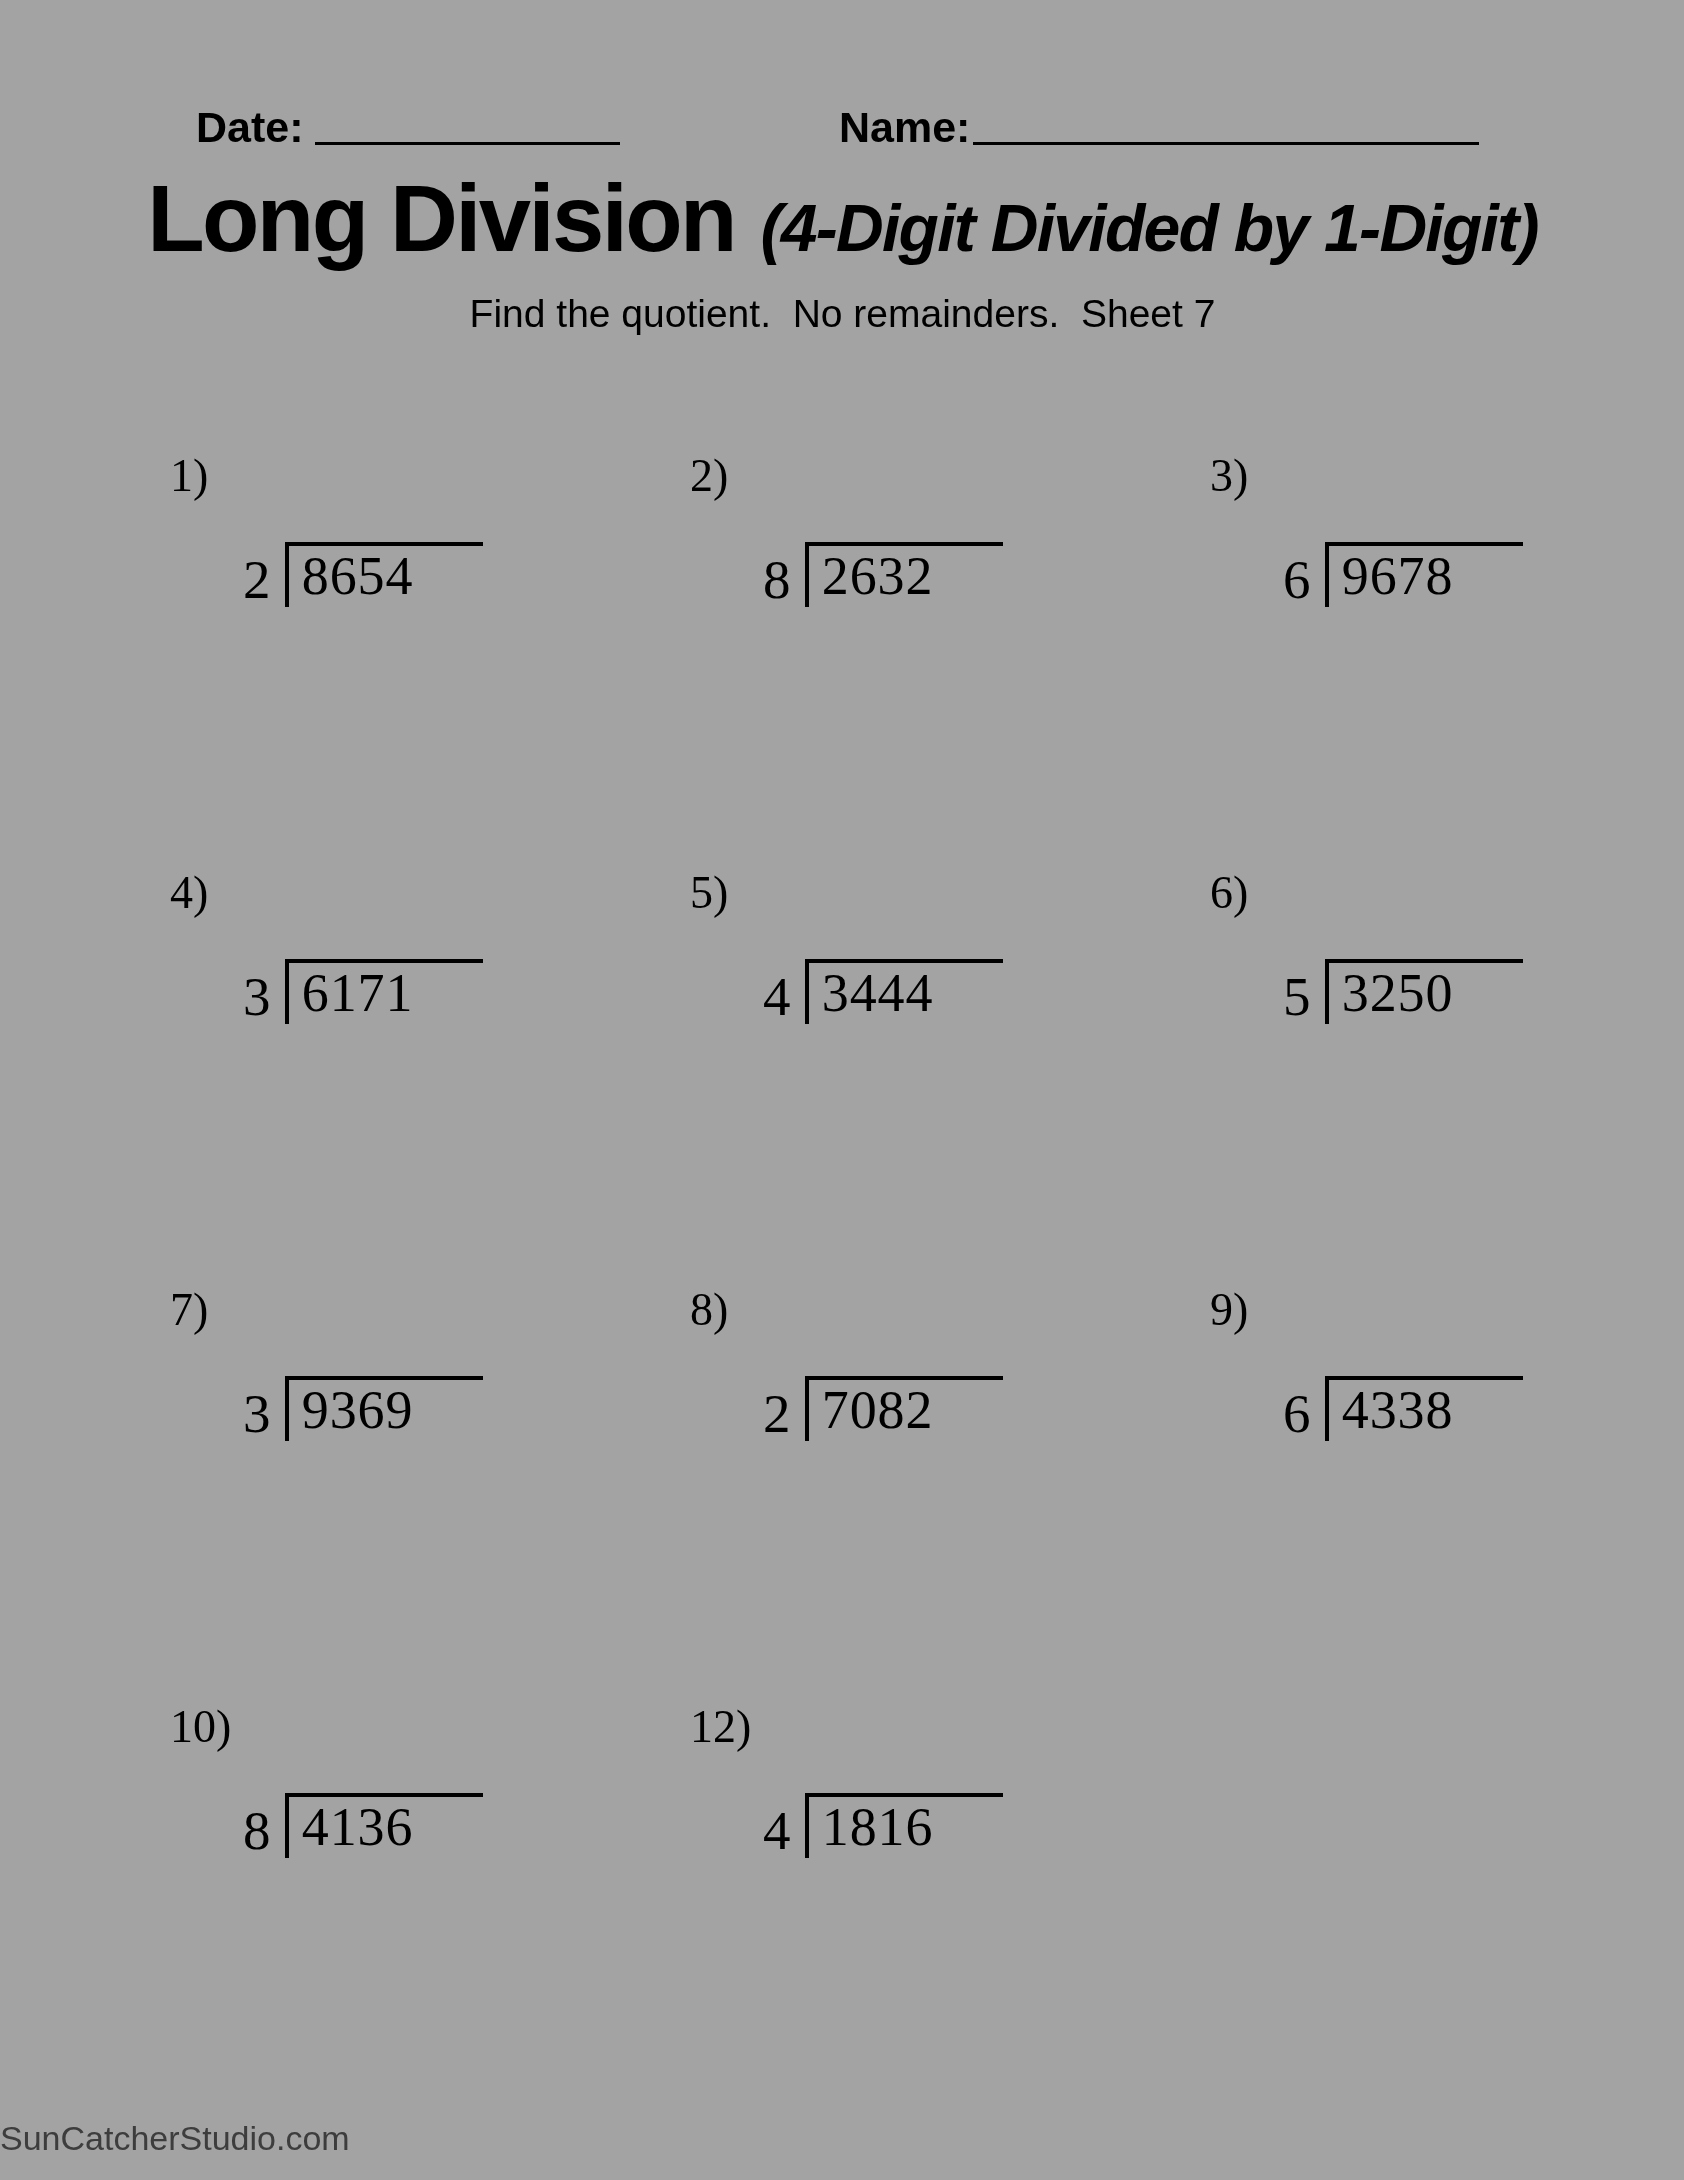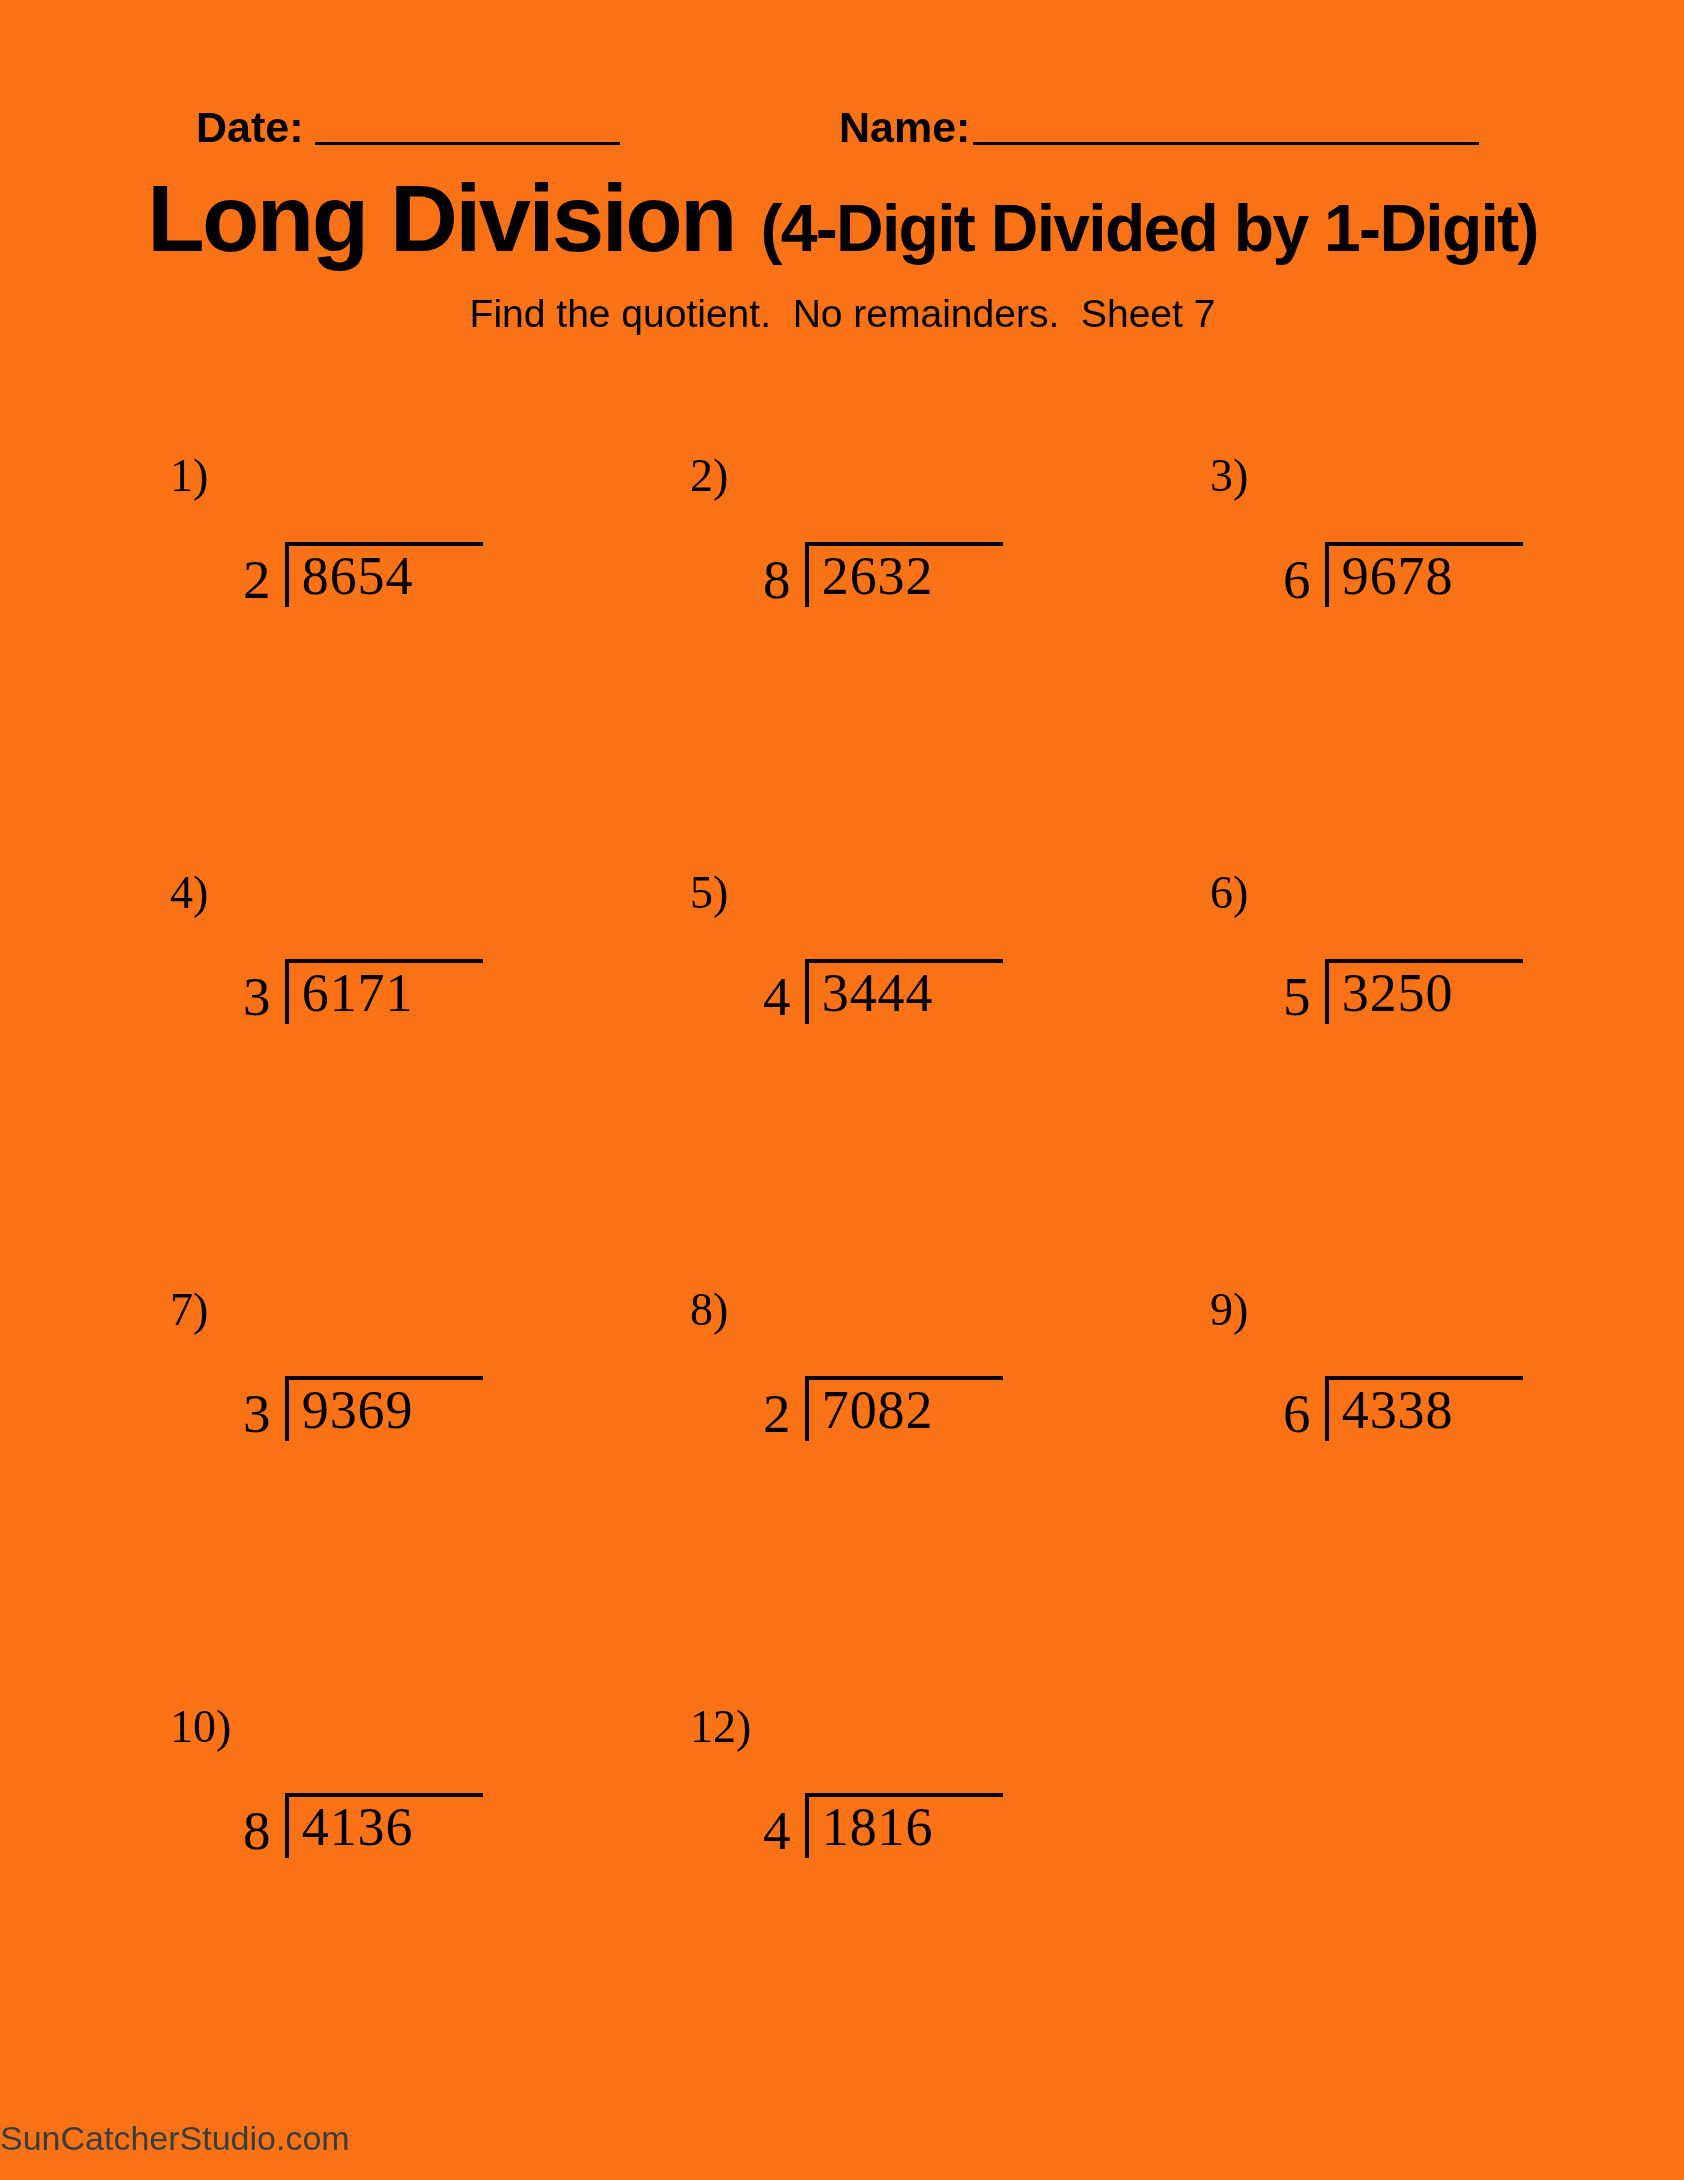--- a/index.html
+++ b/index.html
@@ -4,21 +4,21 @@
 <style>
   html, body {
     margin: 0;
     padding: 0;
     background: #ffffff;
   }
   .page {
     position: relative;
     width: 1685px;
     height: 2181px;
-    background: #f97316;
+    background: #a3a3a3;
     color: #000000;
     font-family: "Liberation Sans", sans-serif;
     overflow: hidden;
   }
 
   
   .hdr-label {
     position: absolute;
     font-size: 43px;
     font-weight: bold;
@@ -53,20 +53,21 @@
     vertical-align: baseline;
     text-align: center;
   }
   .title-suffix {
     font-size: 66px;
     font-weight: bold;
     letter-spacing: -1.7px;
     line-height: 1;
     margin-left: 25.6px;
     vertical-align: baseline;
+    font-style: italic;
   }
   .subtitle {
     position: absolute;
     left: 0;
     right: 0;
     top: 293px;
     text-align: center;
     font-size: 39px;
     line-height: 1.1;
     white-space: pre;

